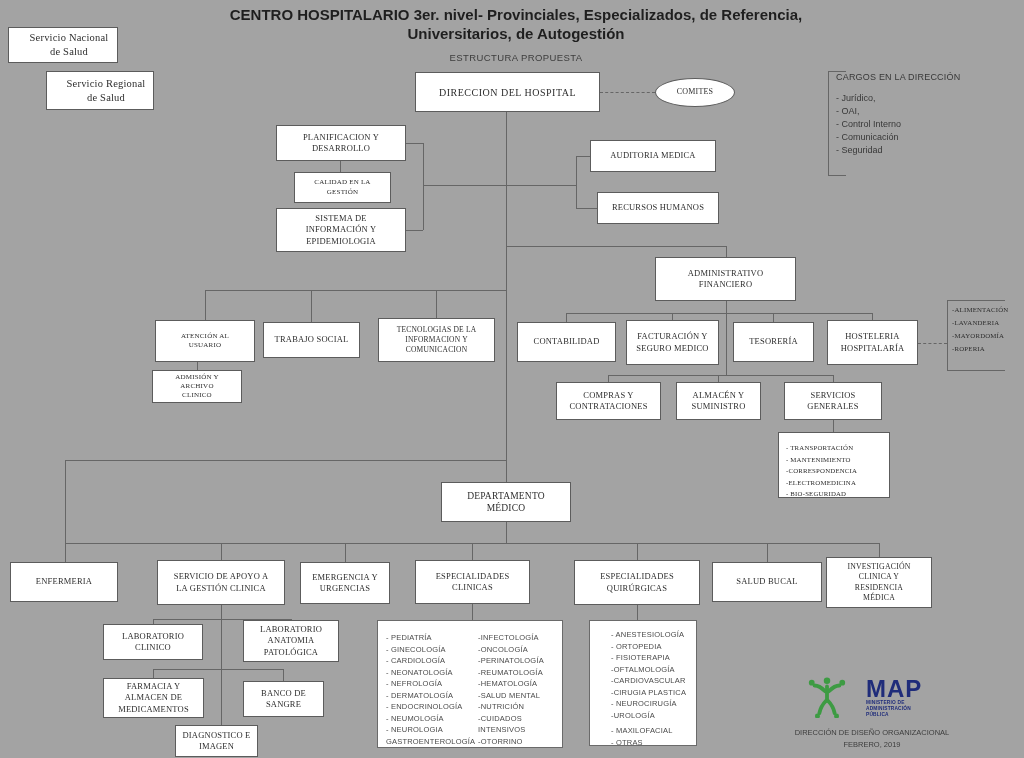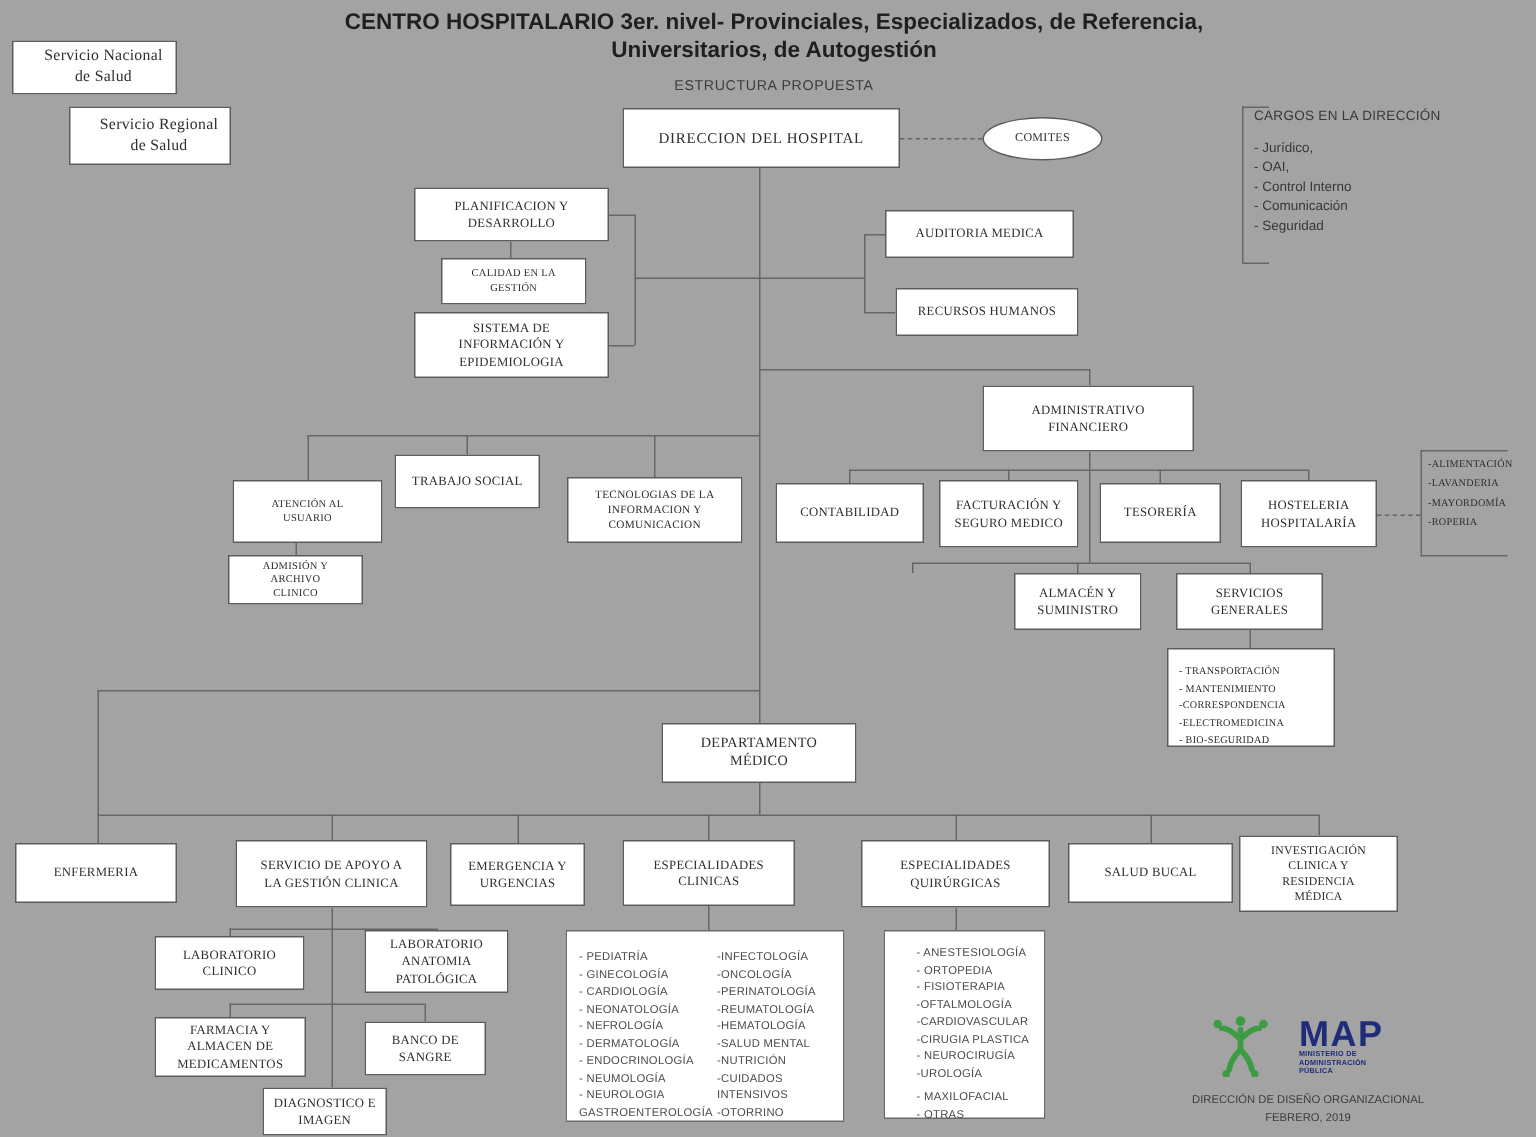--- a/index.html
+++ b/index.html
@@ -120,33 +120,35 @@
 GESTIÓN</div>
   <div class="box" style="left:276px;top:208px;width:130px;height:44px">SISTEMA DE
 INFORMACIÓN Y
 EPIDEMIOLOGIA</div>
   <div class="box" style="left:597px;top:192px;width:122px;height:32px">RECURSOS HUMANOS</div>
   <div class="box" style="left:590px;top:140px;width:126px;height:32px">AUDITORIA MEDICA</div>
   <div class="box" style="left:655px;top:257px;width:141px;height:44px">ADMINISTRATIVO
 FINANCIERO</div>
   <div class="box sm" style="left:155px;top:320px;width:100px;height:42px">ATENCIÓN AL
 USUARIO</div>
-  <div class="box" style="left:263px;top:303px;width:97px;height:36px">TRABAJO SOCIAL</div>
+  <div class="box" style="left:263px;top:322px;width:97px;height:36px">TRABAJO SOCIAL</div>
   <div class="box" style="left:378px;top:318px;width:117px;height:44px;font-size:7.5px">TECNOLOGIAS DE LA
 INFORMACION Y
 COMUNICACION</div>
   <div class="box" style="left:517px;top:322px;width:99px;height:40px">CONTABILIDAD</div>
   <div class="box" style="left:626px;top:320px;width:93px;height:45px">FACTURACIÓN Y
 SEGURO MEDICO</div>
   <div class="box" style="left:733px;top:322px;width:81px;height:40px">TESORERÍA</div>
   <div class="box" style="left:827px;top:320px;width:91px;height:45px">HOSTELERIA
 HOSPITALARÍA</div>
   <div class="box sm" style="left:152px;top:370px;width:90px;height:33px">ADMISIÓN Y
 ARCHIVO
 CLINICO</div>
+  <div class="box" style="left:556px;top:382px;width:105px;height:38px">COMPRAS Y
+CONTRATACIONES</div>
   <div class="box" style="left:676px;top:382px;width:85px;height:38px">ALMACÉN Y
 SUMINISTRO</div>
   <div class="box" style="left:784px;top:382px;width:98px;height:38px">SERVICIOS
 GENERALES</div>
   <div class="box" style="left:441px;top:482px;width:130px;height:40px;font-size:9.5px">DEPARTAMENTO
 MÉDICO</div>
   <div class="box" style="left:157px;top:560px;width:128px;height:45px">SERVICIO DE APOYO A
 LA GESTIÓN CLINICA</div>
   <div class="box" style="left:10px;top:562px;width:108px;height:40px">ENFERMERIA</div>
   <div class="box" style="left:300px;top:562px;width:90px;height:42px">EMERGENCIA Y

